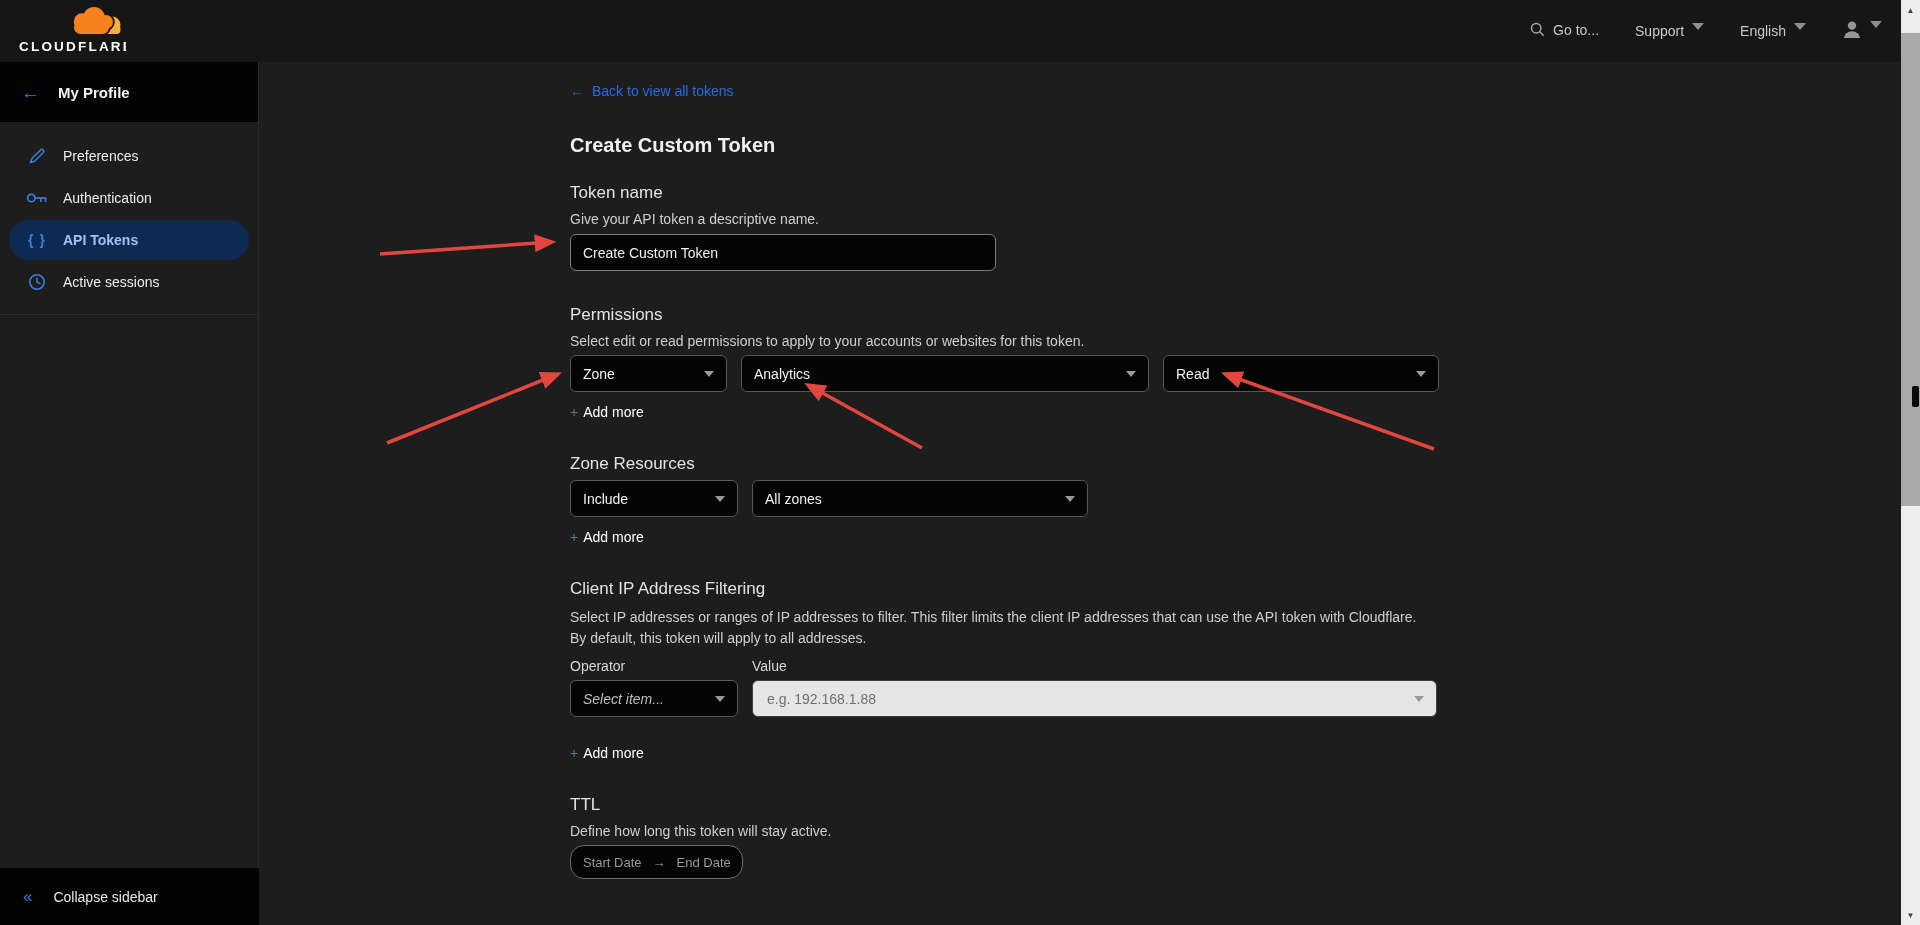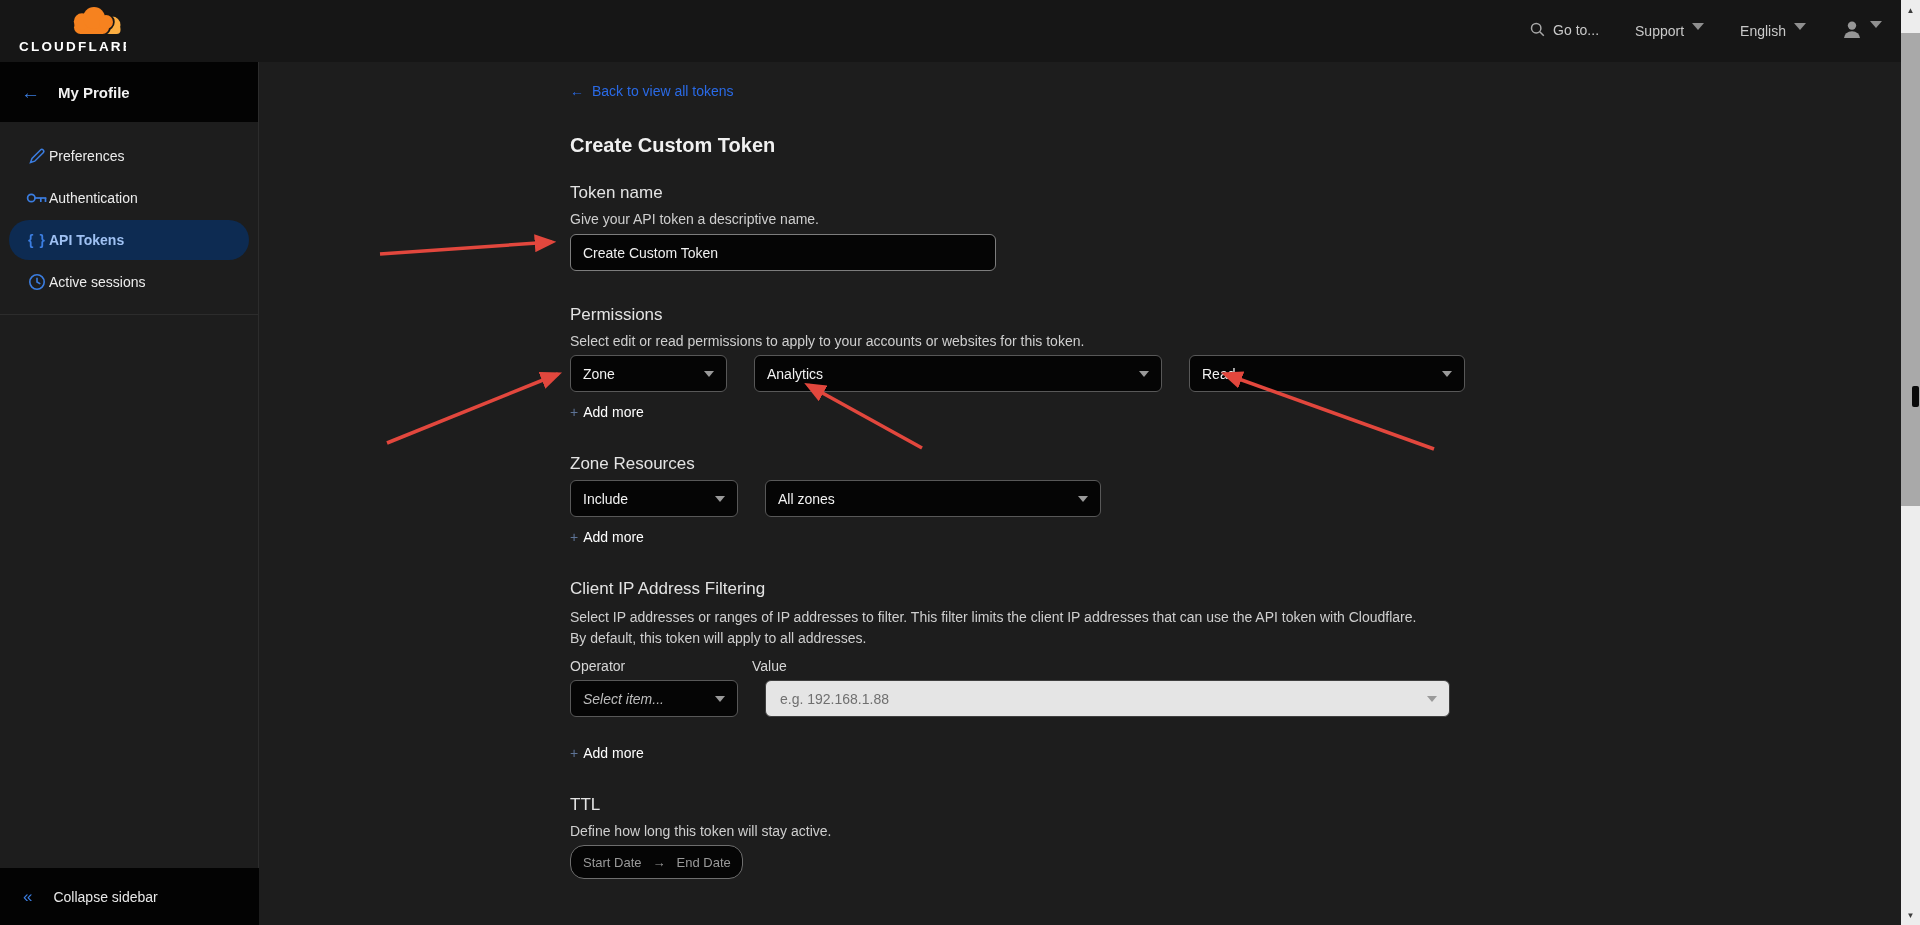--- a/index.html
+++ b/index.html
@@ -26,21 +26,21 @@
   }
   .sidebar-head {
     height:60px; background:#030303; display:flex; align-items:center;
     padding-left:21px; gap:18px;
   }
   .back-arrow-glyph { color:#3b7de0; font-size:19px; line-height:1; }
   .sidebar-title { color:#f2f2f2; font-size:15px; font-weight:bold; }
   .nav { padding-top:14px; }
   .nav-item {
     height:40px; margin:0 9px 2px 9px; border-radius:20px;
-    display:flex; align-items:center; padding-left:17px; gap:1px;
+    display:flex; align-items:center; padding-left:17px; gap:15px;
     font-size:14px; color:#ececec; cursor:pointer;
   }
   .nav-icon { width:22px; display:flex; justify-content:center; align-items:center; }
   .nav-item.active { background:#0d2b52; color:#9fc1f3; font-weight:bold; }
   .braces-glyph { color:#3b7de0; font-size:14px; font-weight:bold; letter-spacing:1px; }
   .nav-divider { margin-top:12px; border-top:1px solid #2c2c2c; }
   .sidebar-foot {
     position:absolute; bottom:0; left:0; width:259px; height:57px; background:#030303;
     display:flex; align-items:center; padding-left:23px; gap:21px;
     color:#e8e8e8; font-size:14px; cursor:pointer;
@@ -58,21 +58,21 @@
   .sec-desc { font-size:14px; color:#cfcfcf; }
   .mt-tokname { margin-top:26px; }
   .mt-desc { margin-top:8px; }
   .text-input {
     margin-top:7px; width:426px; height:37px; background:#050505;
     border:1px solid #7d7d7d; border-radius:6px; color:#f0f0f0;
     font-size:14px; padding:0 12px; outline:none;
     font-family:"Liberation Sans", sans-serif;
   }
   .mt-section-lg { margin-top:34px; }
-  .select-row { margin-top:6px; display:flex; gap:27px; }
+  .select-row { margin-top:6px; display:flex; gap:14px; }
   .select {
     height:37px; background:#050505; border:1px solid #585858; border-radius:6px;
     display:flex; align-items:center; justify-content:space-between;
     padding:0 12px; color:#f2f2f2; font-size:14px; cursor:pointer;
   }
   .select-caret { width:0; height:0; border-left:5px solid transparent; border-right:5px solid transparent; border-top:6px solid #9a9a9a; }
   .w-zone { width:157px; } .w-analytics { width:408px; } .w-read { width:276px; }
   .w-include { width:168px; } .w-allzones { width:336px; }
   .w-operator { width:168px; } .w-value { width:685px; }
   .select.disabled { background:#e5e5e5; border-color:#3f3f3f; }

